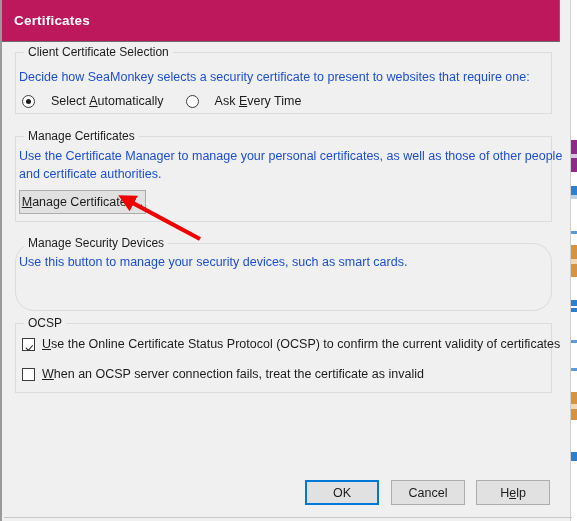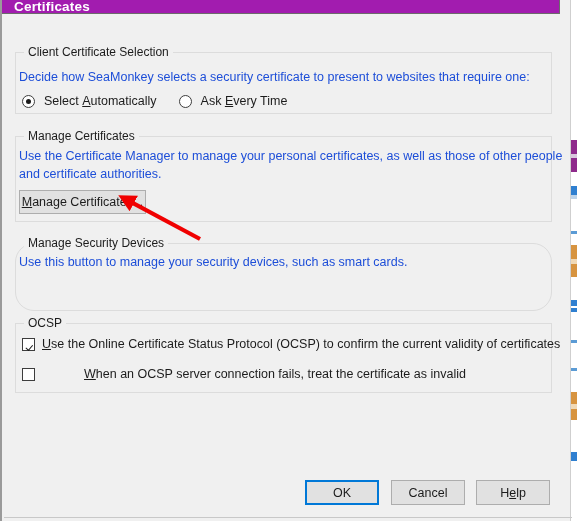--- a/index.html
+++ b/index.html
@@ -33,22 +33,22 @@
     top: 0; left: 0;
     width: 570px; height: 521px;
     background: #f0f0f0;
     border-left: 2px solid #9a9a9a;
   }
 
   
   .titlebar {
     position: absolute;
     top: 0; left: 0;
-    width: 558px; height: 14px;
-    background: #a21caf;
+    width: 558px; height: 42px;
+    background: #be185d;
     border-right: 1px solid #6b6b6b;
     border-bottom: 1px solid #6b6b6b;
     display: flex;
     align-items: center;
   }
   .titlebar-text {
     color: #ffffff;
     font-size: 13.5px;
     font-weight: bold;
     letter-spacing: 0.2px;
@@ -102,21 +102,21 @@
     content: "";
     position: absolute;
     top: 3px; left: 3px;
     width: 5px; height: 5px;
     border-radius: 50%;
     background: #1c1c1c;
   }
   .radio-label {
     font-size: 12.5px;
     color: #1c1c1c;
-    margin-left: 9px;
+    margin-left: 16px;
     white-space: nowrap;
   }
 
   
   .check-row {
     position: absolute;
     display: flex;
     align-items: center;
   }
   .check-box {
@@ -243,21 +243,21 @@
 
     <div class="group" style="left:13px; top:323px; width:537px; height:70px;">
       <span class="group-title">OCSP</span>
     </div>
 
     <label class="check-row" style="left:20px; top:337px;">
       <span class="check-box checked"></span>
       <span class="check-label"><u class="ak">U</u>se the Online Certificate Status Protocol (OCSP) to confirm the current validity of certificates</span>
     </label>
 
-    <label class="check-row" style="left:20px; top:367px;gap:42px;">
+    <label class="check-row" style="left:20px; top:367px;">
       <span class="check-box"></span>
       <span class="check-label"><u class="ak">W</u>hen an OCSP server connection fails, treat the certificate as invalid</span>
     </label>
 
     <button class="btn default" style="left:303px; top:480px; width:74px; height:25px;">
       <span>OK</span>
     </button>
     <button class="btn" style="left:389px; top:480px; width:74px; height:25px;">
       <span>Cancel</span>
     </button>

